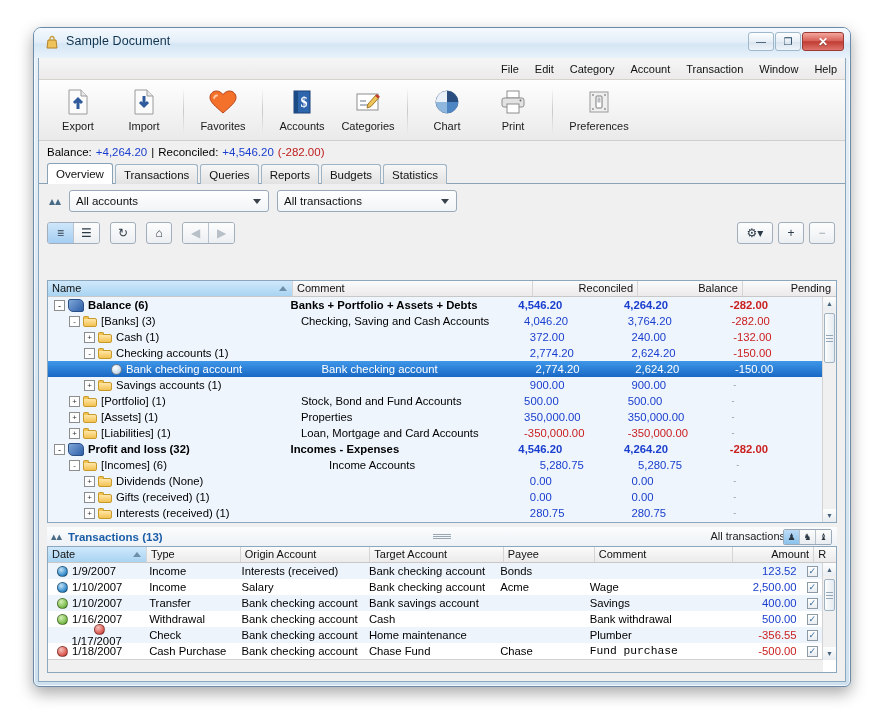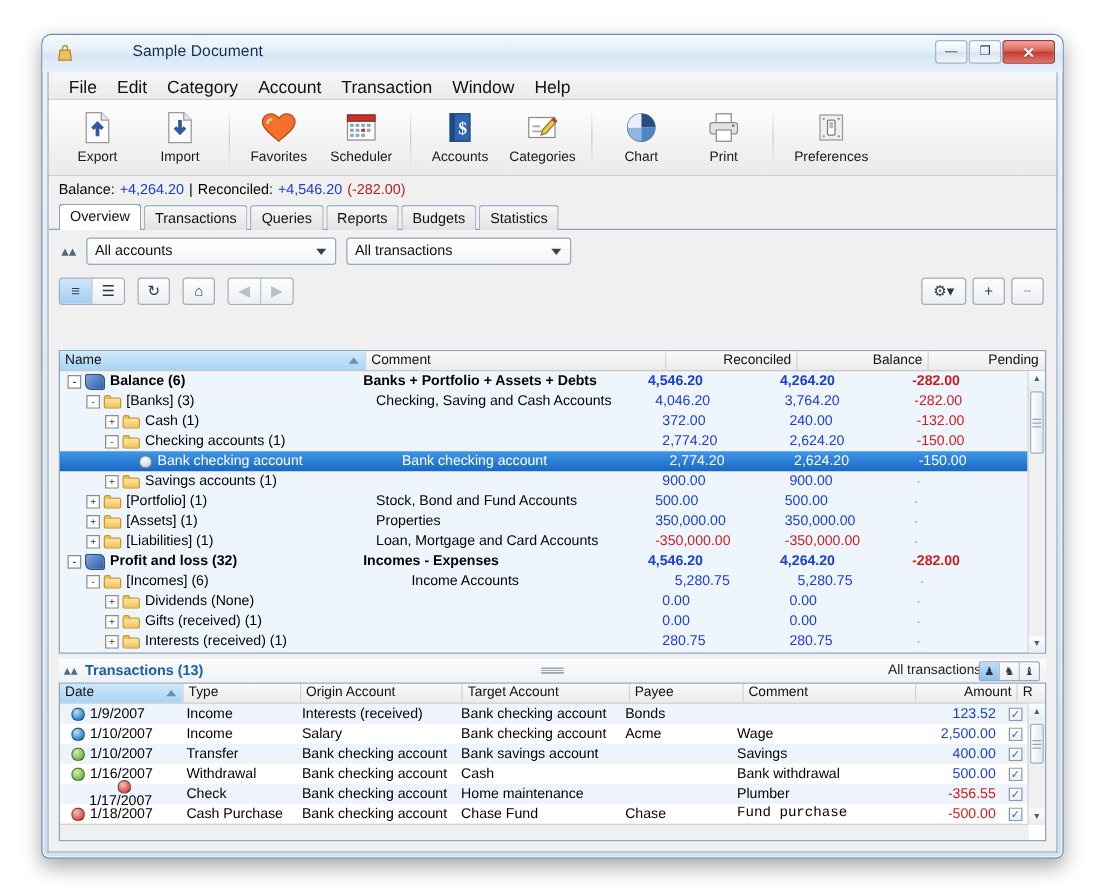--- a/index.html
+++ b/index.html
@@ -26,21 +26,21 @@
   .titlebar {
     height: 30px; position: relative;
     border-radius: 7px 7px 0 0;
     background: linear-gradient(180deg,#f4f9fd 0%, #e4eff9 45%, #d5e6f4 55%, #e8f2fb 100%);
   }
   .title-icon {
     position:absolute; left:10px; top:7px; width:16px; height:16px;
   }
   .title-text {
     position: absolute; left: 32px; top: 6px;
-    font-size: 12.5px; color: #10334f; letter-spacing: .1px; margin-left: 40px;
+    font-size: 12.5px; color: #10334f; letter-spacing: .1px;
   }
   .win-btns { position:absolute; right:6px; top:4px; display:flex; gap:1px; }
   .wbtn {
     width: 26px; height: 19px;
     border: 1px solid #9fb8cc;
     background: linear-gradient(180deg,#fdfeff 0%, #e7eef5 50%, #dae4ee 51%, #eef4fa 100%);
     border-radius: 3px;
     display:flex; align-items:center; justify-content:center;
     box-sizing:border-box;
   }
@@ -60,21 +60,21 @@
     border-top:none;
     box-sizing:border-box;
   }
 
   
   .menubar {
     height: 21px;
     background: linear-gradient(180deg,#f6f6f6,#eceaea);
     border-bottom: 1px solid #d6d3ce;
     display:flex; align-items:center; padding-left:8px;
-    font-size: 14px; color:#111;
+    font-size: 11px; color:#111;justify-content:flex-end;
   }
   .menubar .mi { padding: 2px 8px; cursor:default; }
 
   
   .toolbar {
     height: 61px;
     background: linear-gradient(180deg,#fefefe 0%,#f3f3f3 55%,#eaeaea 100%);
     border-bottom: 1px solid #cfcfcf;
     display:flex; align-items:flex-start; padding: 4px 6px 0 6px;
     box-sizing: border-box;
@@ -305,42 +305,20 @@
         <div class="tbtn">
           <span class="ic">
             <svg width="30" height="28" viewBox="0 0 30 28">
               <path d="M15 25C7 18 2 14 2 9.5 2 5.9 4.9 3 8.5 3 11 3 13.4 4.4 15 6.6 16.6 4.4 19 3 21.5 3 25.1 3 28 5.9 28 9.5 28 14 23 18 15 25z" fill="#f4712c" stroke="#b8431a"></path>
               <path d="M9 7.5c-1.6 0-2.8 1.1-2.8 2.6" stroke="#ffc9a3" stroke-width="2" fill="none" stroke-linecap="round"></path>
             </svg>
           </span>
           <span class="lb">Favorites</span>
         </div>
 
-        <div class="tbtn">
-          <span class="ic">
-            <svg width="28" height="28" viewBox="0 0 28 28">
-              <rect x="3" y="4" width="22" height="20" fill="#ffffff" stroke="#8d8d8d"></rect>
-              <rect x="3" y="4" width="22" height="5" fill="#c2342c" stroke="#8d2820"></rect>
-              <g fill="#8fa5bb">
-                <rect x="5" y="11" width="3" height="2.5"></rect>
-                  <rect x="9.5" y="11" width="3" height="2.5"></rect>
-                <rect x="14" y="11" width="3" height="2.5"></rect>
-                  <rect x="18.5" y="11" width="3" height="2.5"></rect>
-                <rect x="5" y="15" width="3" height="2.5"></rect>
-                  <rect x="9.5" y="15" width="3" height="2.5"></rect>
-                <rect x="14" y="15" width="3" height="2.5" fill="#c2342c"></rect>
-                  <rect x="18.5" y="15" width="3" height="2.5"></rect>
-                <rect x="5" y="19" width="3" height="2.5"></rect>
-                  <rect x="9.5" y="19" width="3" height="2.5"></rect>
-                <rect x="14" y="19" width="3" height="2.5"></rect>
-              </g>
-            </svg>
-          </span>
-          <span class="lb">Scheduler</span>
-        </div>
 
         <div class="tsep"></div>
 
         <div class="tbtn">
           <span class="ic">
             <svg width="26" height="28" viewBox="0 0 26 28">
               <rect x="5" y="3" width="16" height="22" fill="#2e66ae" stroke="#1c4076"></rect>
               <rect x="5" y="3" width="4" height="22" fill="#1b4a85"></rect>
               <text x="15" y="19" font-size="14" font-weight="bold" fill="#ffffff" text-anchor="middle" font-family="Liberation Serif, serif">$</text>
             </svg>

